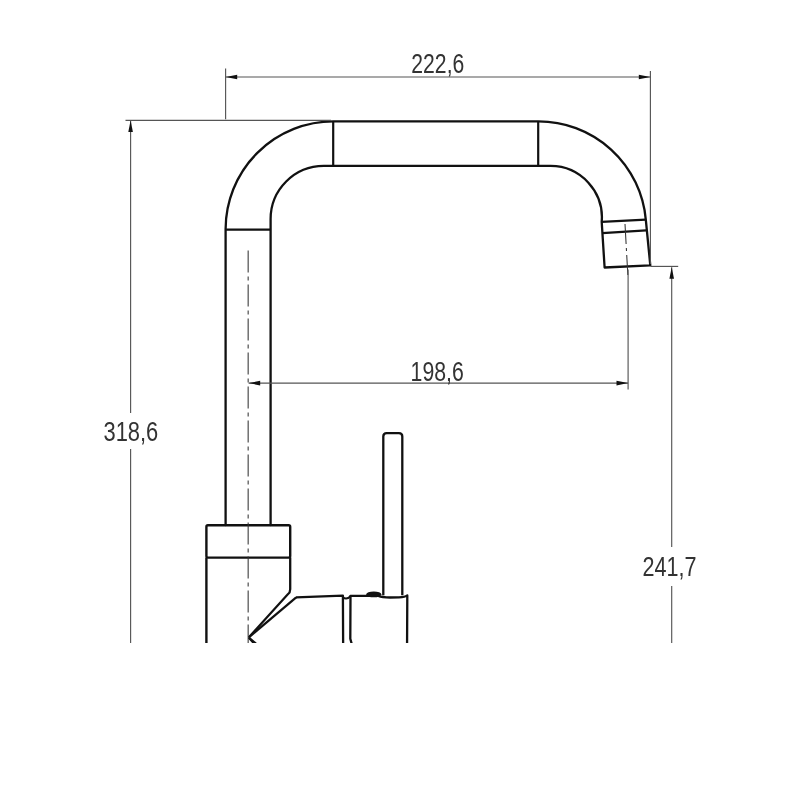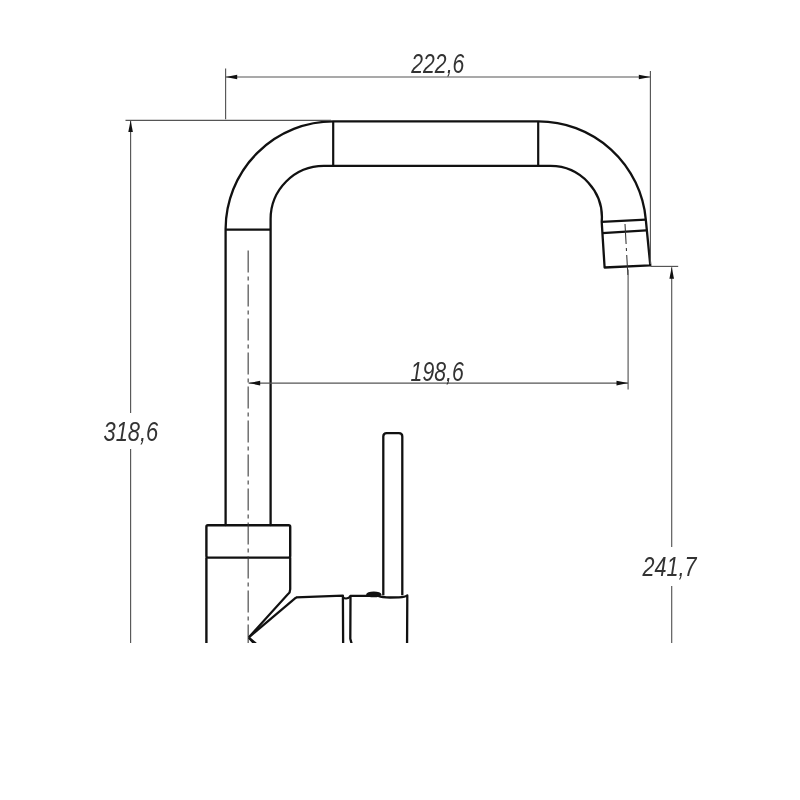--- a/index.html
+++ b/index.html
@@ -1,16 +1,16 @@
 <!DOCTYPE html>
 <html><head>
 <meta charset="utf-8">
 <style>
   html,body{margin:0;padding:0;background:#ffffff;}
-  .wrap{width:800px;height:643px;position:relative;font-family:"Liberation Sans",sans-serif;font-style:italic;}
+  .wrap{width:800px;height:643px;position:relative;font-family:"Liberation Sans",sans-serif;}
   svg{display:block;}
   text{fill:#333333;font-family:"Liberation Sans",sans-serif;}
 </style>
 </head>
 <body>
 <div class="wrap">
 <svg width="800" height="800" viewBox="0 0 800 800">
 
   <g fill="none" stroke="#111111" stroke-width="2.3" stroke-linecap="round" stroke-linejoin="round">
     <path d="M 225.6,525 L 225.6,228.9 A 107.9,107.9 0 0 1 333.5,121.4 L 538.2,121.4 A 107.8,107.8 0 0 1 645.8,219.6 L 650.3,265.3 L 604.6,267.5 L 601.7,221.8 A 51.5,51.5 0 0 0 550.6,165.9 L 323.8,165.9 A 53.2,53.2 0 0 0 270.6,219.1 L 270.6,525"></path>

